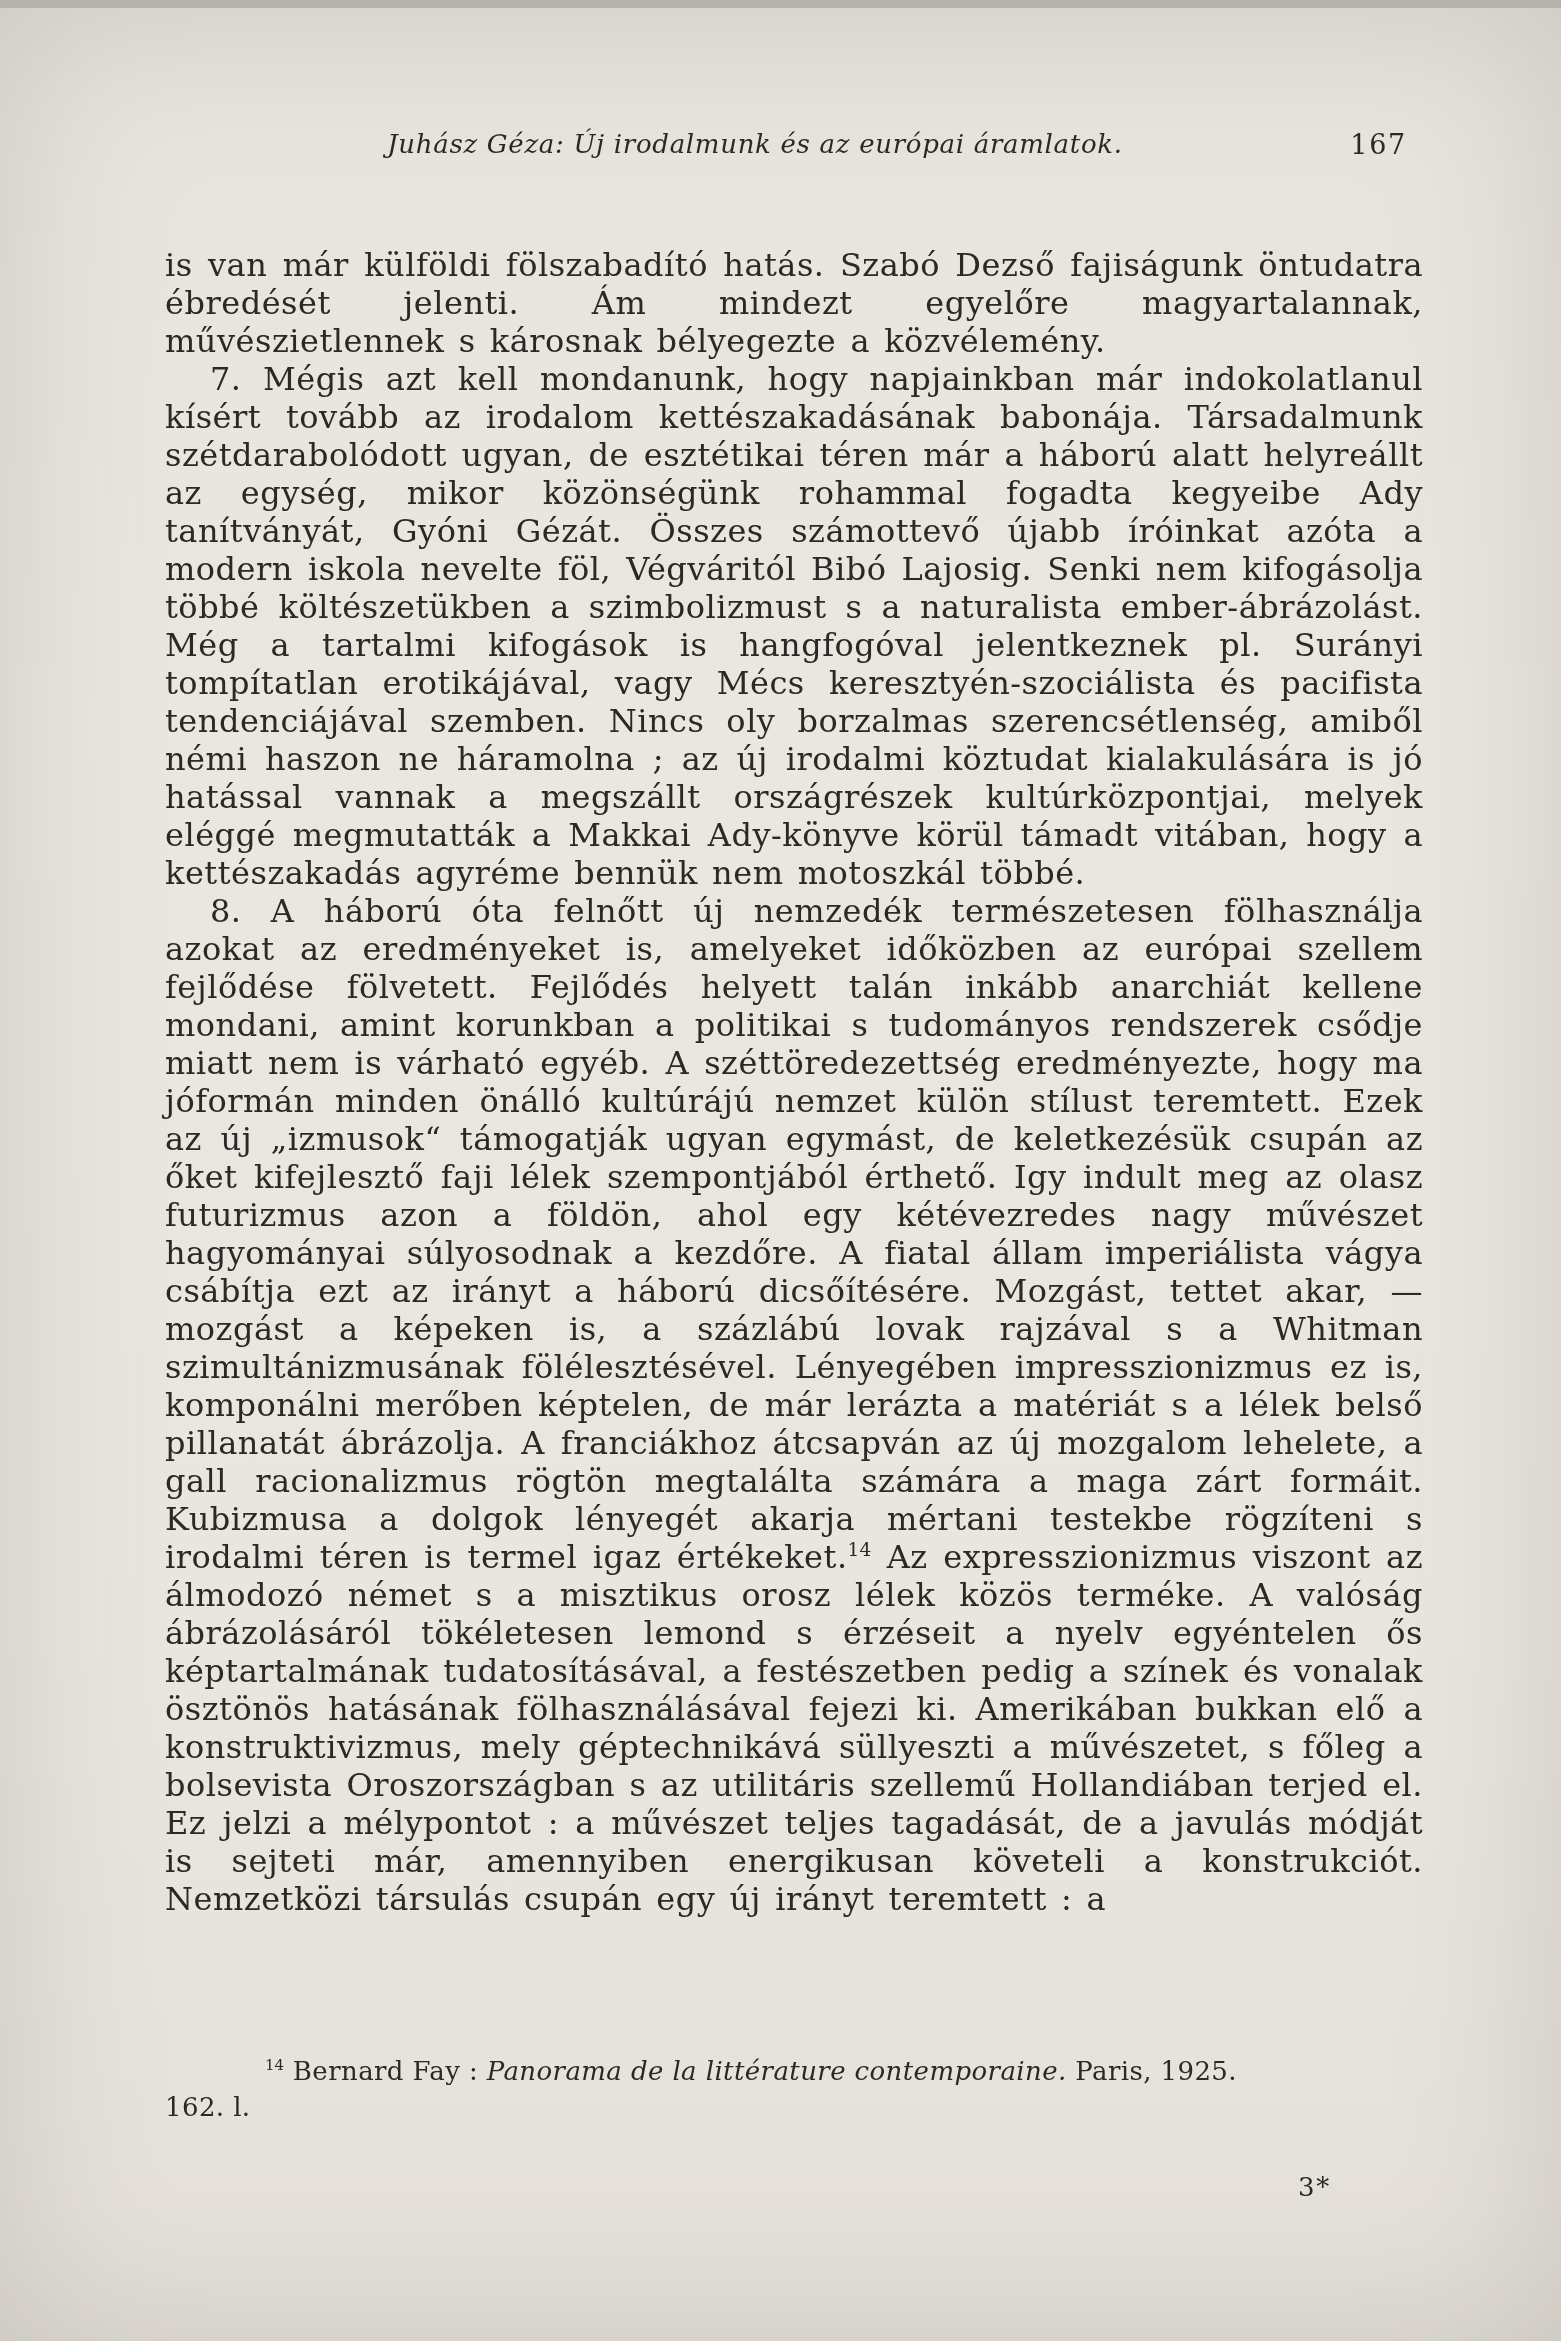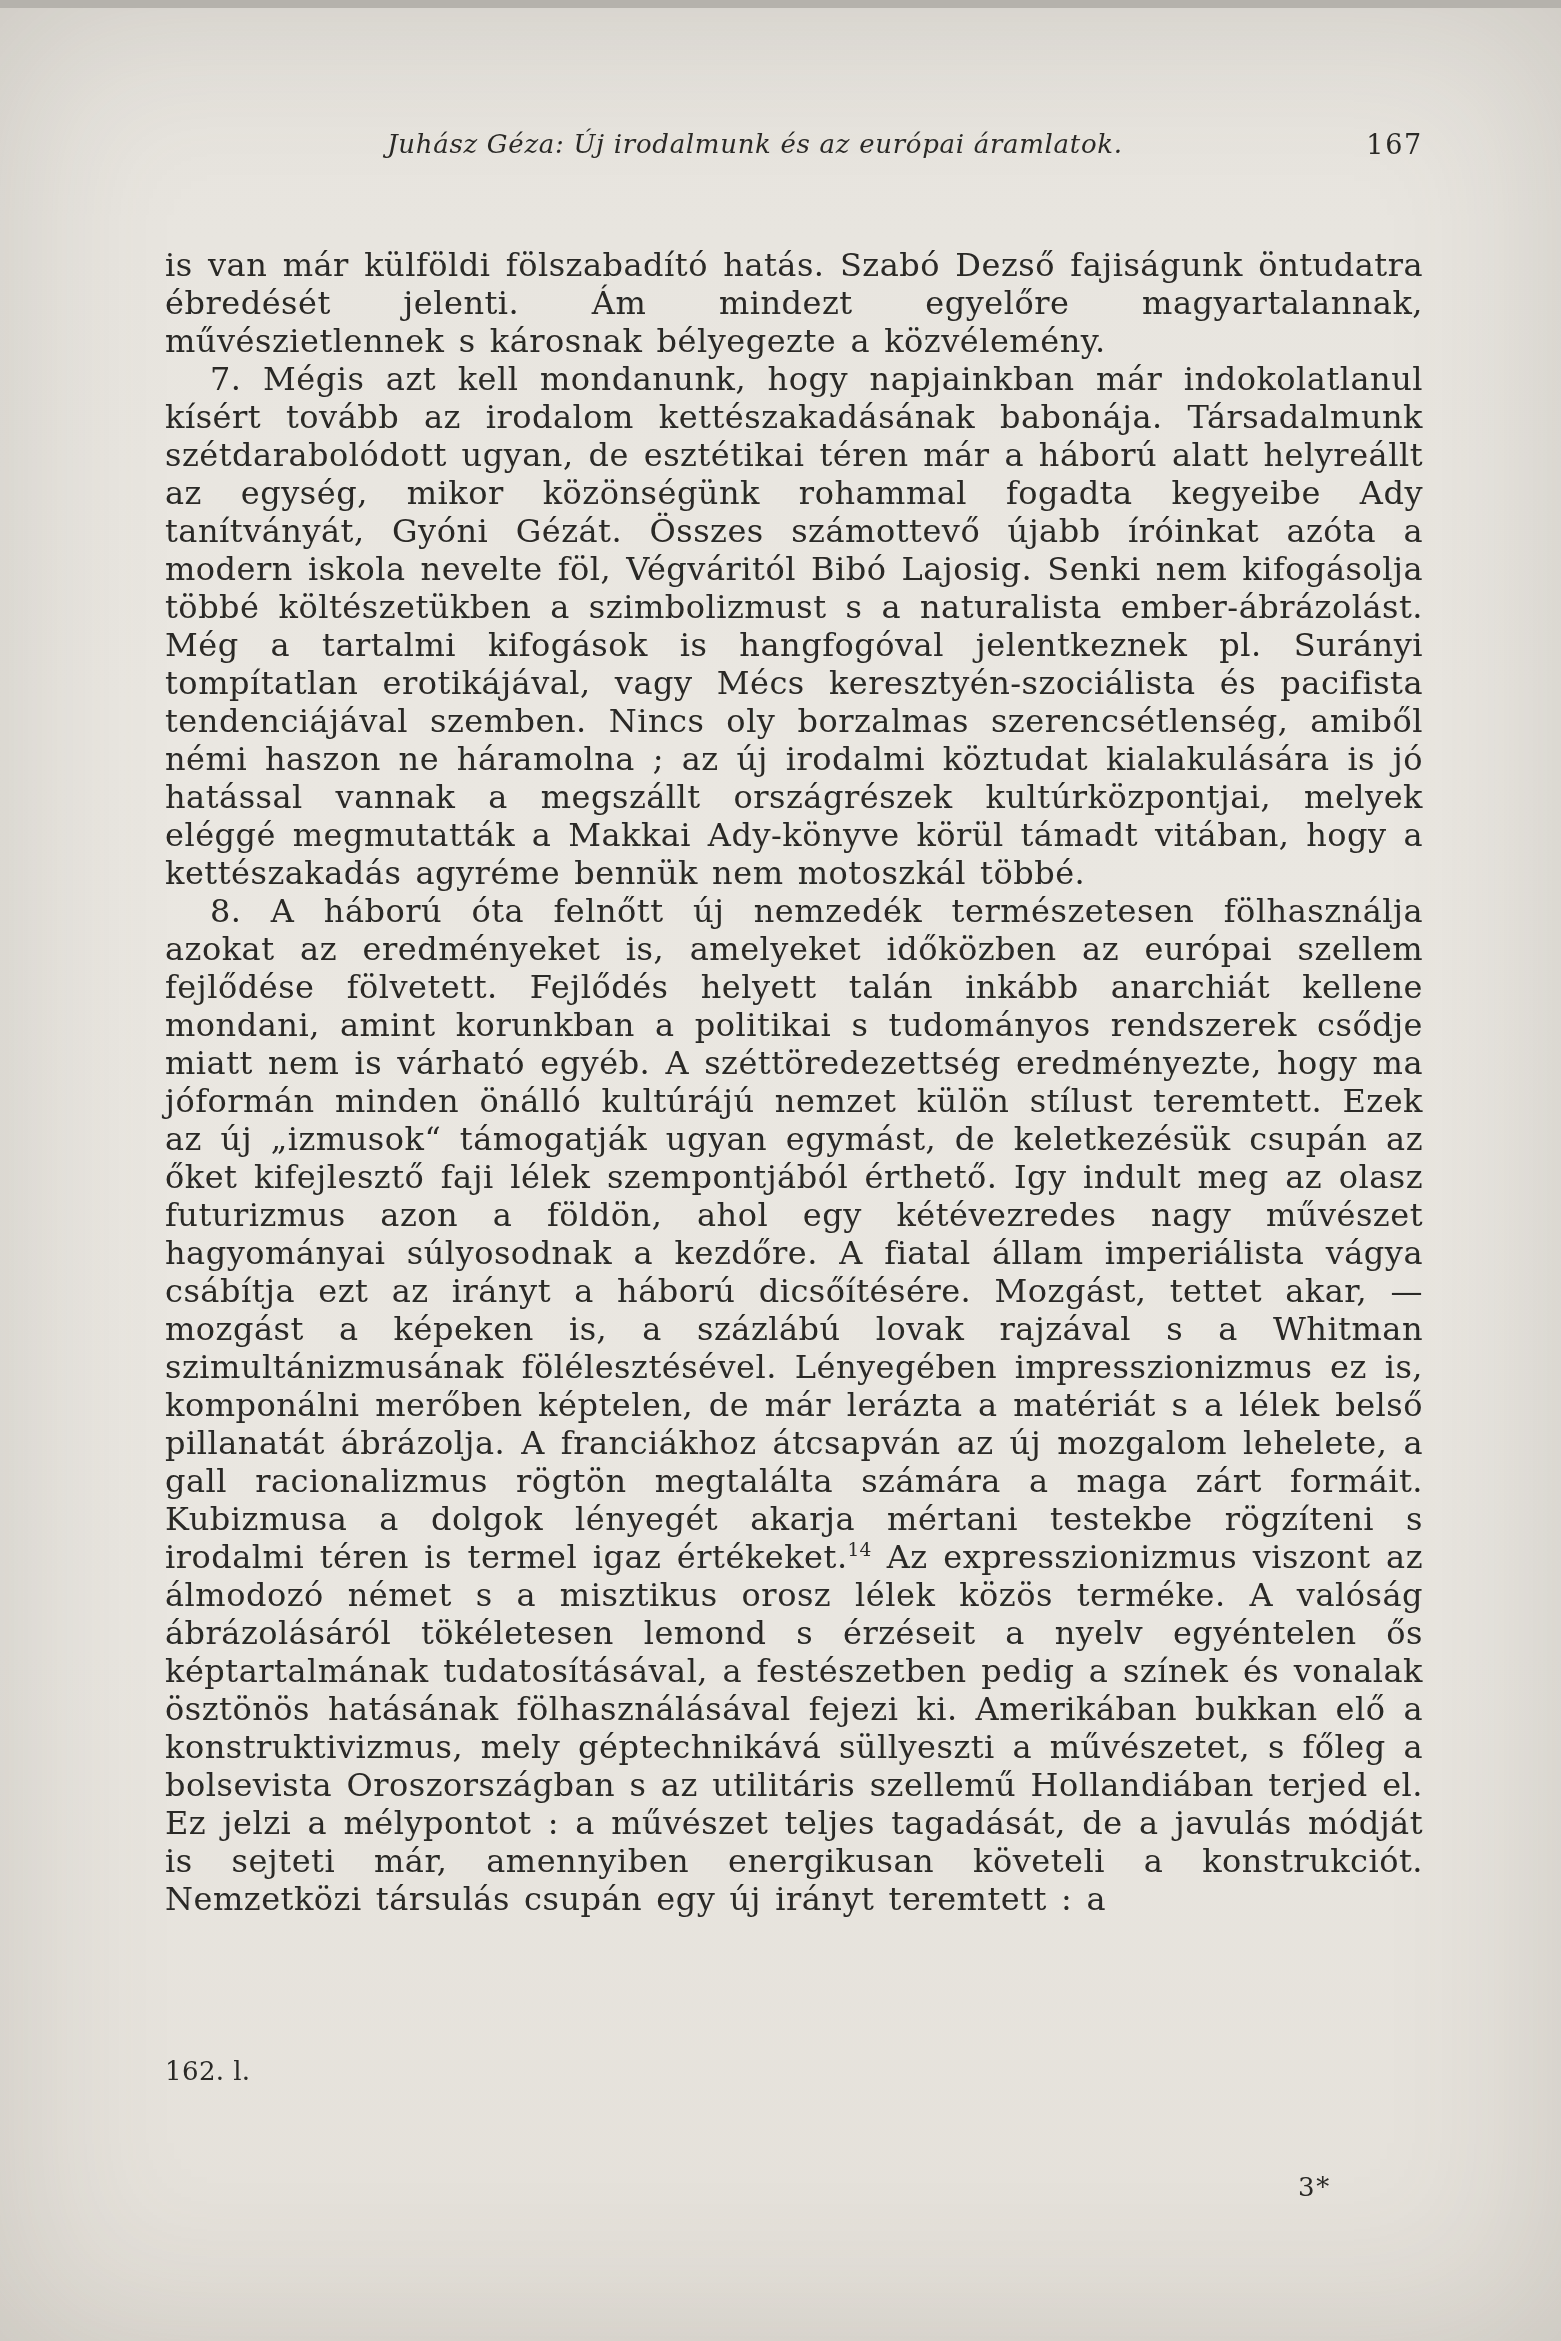--- a/index.html
+++ b/index.html
@@ -28,21 +28,21 @@
     letter-spacing: 0.7px;
   }
   .running-title {
     display: block;
     text-align: center;
     font-style: italic;
     padding-right: 78px;
   }
   .pagenum {
     position: absolute;
-    right: 0;
+    right: 16px;
     top: 0;
     font-style: normal;
     font-size: 27px;
     letter-spacing: 1.7px;
   }
   .body-text {
     position: absolute;
     top: 238px;
     left: 165px;
     width: 1258px;
@@ -102,19 +102,25 @@
 
   <main class="body-text">
     <p>is van már külföldi fölszabadító hatás. Szabó Dezső fajiságunk öntudatra ébredését jelenti. Ám mindezt egyelőre magyartalannak, művészietlennek s károsnak bélyegezte a közvélemény.</p>
     <p class="indent">7. Mégis azt kell mondanunk, hogy napjainkban már indokolatlanul kísért tovább az irodalom kettészakadásának babonája. Társadalmunk szétdarabolódott ugyan, de esztétikai téren már a háború alatt helyreállt az egység, mikor közönségünk rohammal fogadta kegyeibe Ady tanítványát, Gyóni Gézát. Összes számottevő újabb íróinkat azóta a modern iskola nevelte föl, Végváritól Bibó Lajosig. Senki nem kifogásolja többé költészetükben a szimbolizmust s a naturalista ember-ábrázolást. Még a tartalmi kifogások is hangfogóval jelentkeznek pl. Surányi tompítatlan erotikájával, vagy Mécs keresztyén-szociálista és pacifista tendenciájával szemben. Nincs oly borzalmas szerencsétlenség, amiből némi haszon ne háramolna ; az új irodalmi köztudat kialakulására is jó hatással vannak a megszállt országrészek kultúrközpontjai, melyek eléggé megmutatták a Makkai Ady-könyve körül támadt vitában, hogy a kettészakadás agyréme bennük nem motoszkál többé.</p>
     <p class="indent"><span>8. A háború óta felnőtt új nemzedék természetesen fölhasználja azokat az eredményeket is, amelyeket időközben az európai szellem fejlődése fölvetett. Fejlődés helyett talán inkább anarchiát kellene mondani, amint korunkban a politikai s tudományos rendszerek csődje miatt nem is várható egyéb. A széttöredezettség eredményezte, hogy ma jóformán minden önálló kultúrájú nemzet külön stílust teremtett. Ezek az új „izmusok“ támogatják ugyan egymást, de keletkezésük csupán az őket kifejlesztő faji lélek szempontjából érthető. Igy indult meg az olasz futurizmus azon a földön, ahol egy kétévezredes nagy művészet hagyományai súlyosodnak a kezdőre. A fiatal állam imperiálista vágya csábítja ezt az irányt a háború dicsőítésére. Mozgást, tettet akar, — mozgást a képeken is, a százlábú lovak rajzával s a Whitman szimultánizmusának fölélesztésével. Lényegében impresszionizmus ez is, komponálni merőben képtelen, de már lerázta a matériát s a lélek belső pillanatát ábrázolja. A franciákhoz átcsapván az új mozgalom lehelete, a gall racionalizmus rögtön megtalálta számára a maga zárt formáit. Kubizmusa a dolgok lényegét akarja mértani testekbe rögzíteni s irodalmi téren is termel igaz értékeket.</span><sup>14</sup>
       <span>Az expresszionizmus viszont az álmodozó német s a misztikus orosz lélek közös terméke. A valóság ábrázolásáról tökéletesen lemond s érzéseit a nyelv egyéntelen ős képtartalmának tudatosításával, a festészetben pedig a színek és vonalak ösztönös hatásának fölhasználásával fejezi ki. Amerikában bukkan elő a konstruktivizmus, mely géptechnikává süllyeszti a művészetet, s főleg a bolsevista Oroszországban s az utilitáris szellemű Hollandiában terjed el. Ez jelzi a mélypontot : a művészet teljes tagadását, de a javulás módját is sejteti már, amennyiben energikusan követeli a konstrukciót. Nemzetközi társulás csupán egy új irányt teremtett : a</span>
     </p>
   </main>
 
   <footer class="footnote">
+    <div class="fn-line1">
+      <sup>14</sup>
+      <span>Bernard Fay :</span>
+      <span class="italic">Panorama de la littérature contemporaine.</span>
+      <span>Paris, 1925.</span>
+    </div>
     <div class="fn-line2">162. l.</div>
   </footer>
 
   <div class="signature">3*</div>
 
 </div>
 
 
 </body></html>

